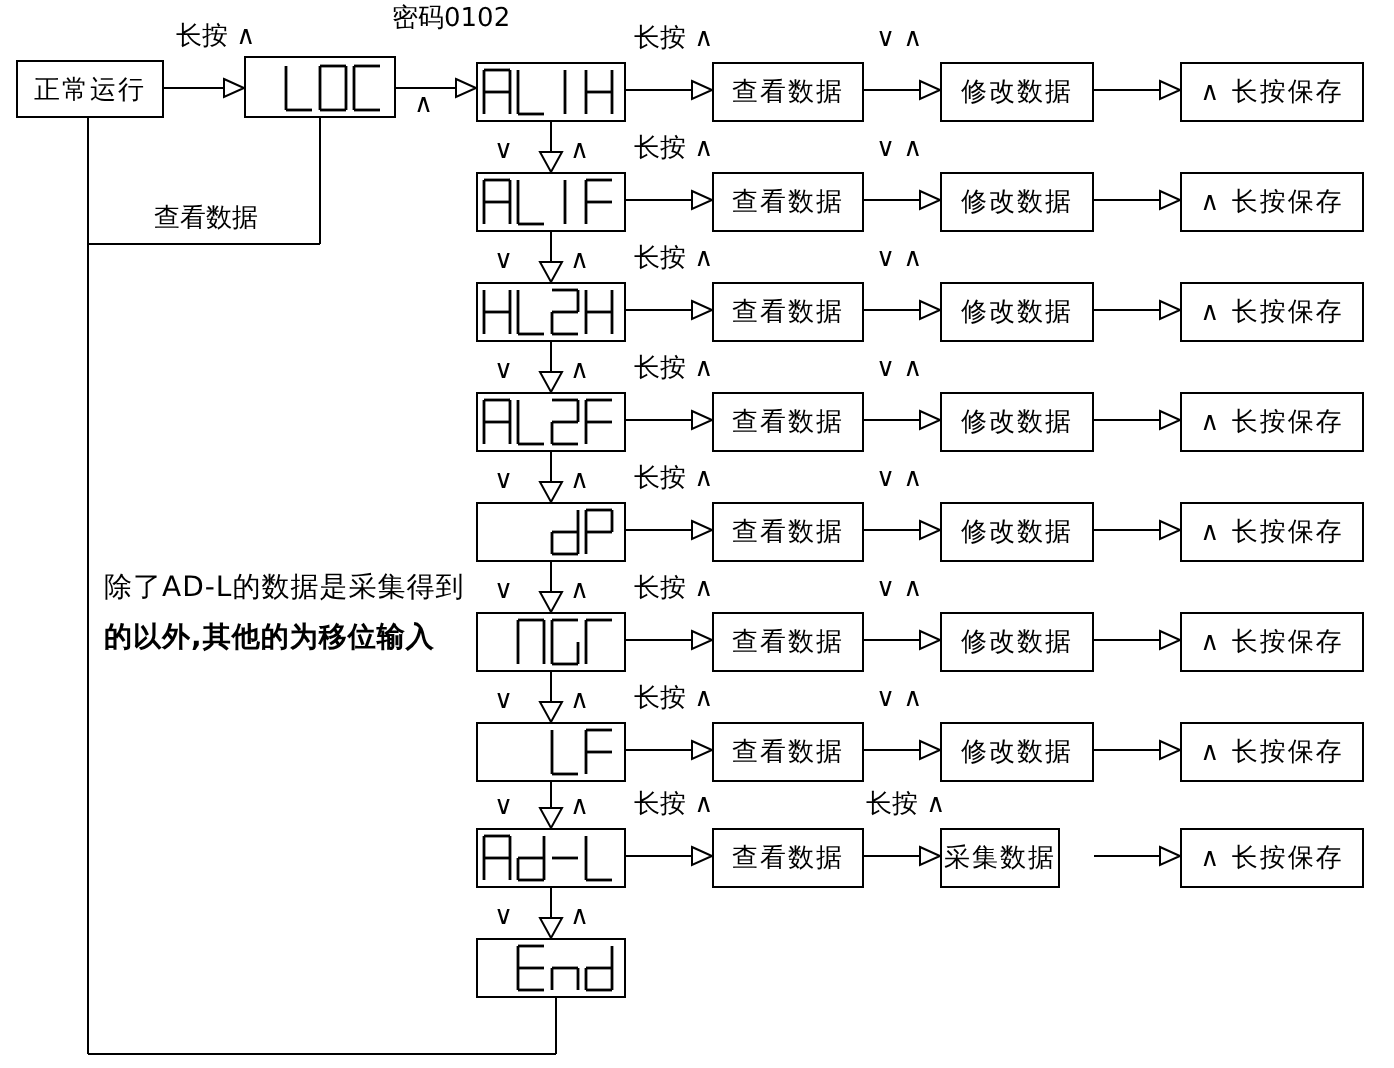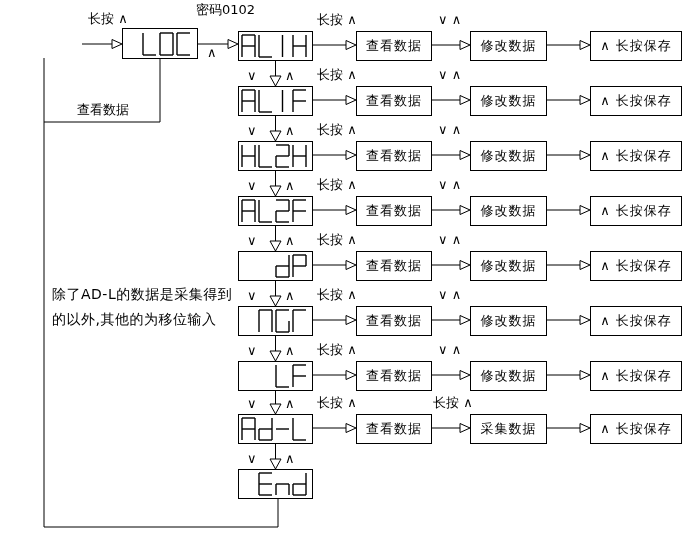--- a/index.html
+++ b/index.html
@@ -91,20 +91,21 @@
       <line x1="313" y1="428" x2="346" y2="428" stroke="#000" stroke-width="1"></line>
       <polygon points="346,423.5 356,428 346,432.5" fill="#fff" stroke="#000" stroke-width="1"></polygon>
       <line x1="432" y1="428" x2="460" y2="428" stroke="#000" stroke-width="1"></line>
       <polygon points="460,423.5 470,428 460,432.5" fill="#fff" stroke="#000" stroke-width="1"></polygon>
       <line x1="547" y1="428" x2="580" y2="428" stroke="#000" stroke-width="1"></line>
       <polygon points="580,423.5 590,428 580,432.5" fill="#fff" stroke="#000" stroke-width="1"></polygon>
       <line x1="275.5" y1="444" x2="275.5" y2="460" stroke="#000" stroke-width="1"></line>
       <polygon points="270,459 281,459 275.5,469" fill="#fff" stroke="#000" stroke-width="1"></polygon>
     </svg>
 
+  <div class="box" id="start-box" style="left:8px;top:30px;width:74px;height:29px;">正常运行</div>
 
   <div class="lbl keylbl" style="left:88px;top:12px;">长按 ∧</div>
 
   <div class="lbl keylbl" style="left:196px;top:3px;">密码0102</div>
 
   <div class="box segbox" id="loc-box" style="left:122px;top:28px;width:76px;height:31px;">
       <svg width="72" height="26">
         <line x1="19" y1="24" x2="32" y2="24" stroke="#000" stroke-width="1.4"></line>
         <line x1="19" y1="13" x2="19" y2="24" stroke="#000" stroke-width="1.4"></line>
         <line x1="19" y1="2" x2="19" y2="13" stroke="#000" stroke-width="1.4"></line>
@@ -119,21 +120,21 @@
         <line x1="53" y1="13" x2="53" y2="24" stroke="#000" stroke-width="1.4"></line>
         <line x1="53" y1="2" x2="53" y2="13" stroke="#000" stroke-width="1.4"></line>
       </svg>
     </div>
 
   <div class="lbl keylbl" style="left:207px;top:46px;">∧</div>
 
   <div class="lbl" style="left:77px;top:103px;">查看数据</div>
 
   <div class="lbl note" style="left:52px;top:287px;">除了AD-L的数据是采集得到</div>
-  <div class="lbl note" style="left:52px;top:312px;">的以外,其他的为移位输入</div>
+  <div class="lbl note" style="left:52px;top:312px;font-weight:bold;">的以外,其他的为移位输入</div>
 
   <div id="rows-container">
       <div class="box segbox" style="left:238px;top:31px;width:75px;height:30px;">
         <svg width="72" height="26">
           <line x1="2" y1="2" x2="15" y2="2" stroke="#000" stroke-width="1.4"></line>
           <line x1="15" y1="2" x2="15" y2="13" stroke="#000" stroke-width="1.4"></line>
           <line x1="15" y1="13" x2="15" y2="24" stroke="#000" stroke-width="1.4"></line>
           <line x1="2" y1="13" x2="2" y2="24" stroke="#000" stroke-width="1.4"></line>
           <line x1="2" y1="2" x2="2" y2="13" stroke="#000" stroke-width="1.4"></line>
           <line x1="2" y1="13" x2="15" y2="13" stroke="#000" stroke-width="1.4"></line>
@@ -316,21 +317,21 @@
           <line x1="19" y1="13" x2="32" y2="13" stroke="#000" stroke-width="1.4"></line>
           <line x1="36" y1="13" x2="49" y2="13" stroke="#000" stroke-width="1.4"></line>
           <line x1="53" y1="24" x2="66" y2="24" stroke="#000" stroke-width="1.4"></line>
           <line x1="53" y1="13" x2="53" y2="24" stroke="#000" stroke-width="1.4"></line>
           <line x1="53" y1="2" x2="53" y2="13" stroke="#000" stroke-width="1.4"></line>
         </svg>
       </div>
       <div class="lbl keylbl" style="left:317px;top:396px;">长按 ∧</div>
       <div class="box" style="left:356px;top:414px;width:76px;height:30px;">查看数据</div>
       <div class="lbl keylbl" style="left:433px;top:396px;">长按 ∧</div>
-      <div class="box" style="left:470px;top:414px;width:77px;height:30px;">采集数据</div>
+      <div class="box" style="left:470px;top:414px;width:60px;height:30px;">采集数据</div>
       <div class="box" style="left:590px;top:414px;width:92px;height:30px;">∧ 长按保存</div>
       <div class="lbl keylbl" style="left:247px;top:452px;">∨</div>
       <div class="lbl keylbl" style="left:285px;top:452px;">∧</div>
       <div class="box segbox" style="left:238px;top:469px;width:75px;height:30px;">
         <svg width="72" height="26">
           <line x1="19" y1="2" x2="32" y2="2" stroke="#000" stroke-width="1.4"></line>
           <line x1="19" y1="24" x2="32" y2="24" stroke="#000" stroke-width="1.4"></line>
           <line x1="19" y1="13" x2="19" y2="24" stroke="#000" stroke-width="1.4"></line>
           <line x1="19" y1="2" x2="19" y2="13" stroke="#000" stroke-width="1.4"></line>
           <line x1="19" y1="13" x2="32" y2="13" stroke="#000" stroke-width="1.4"></line>

